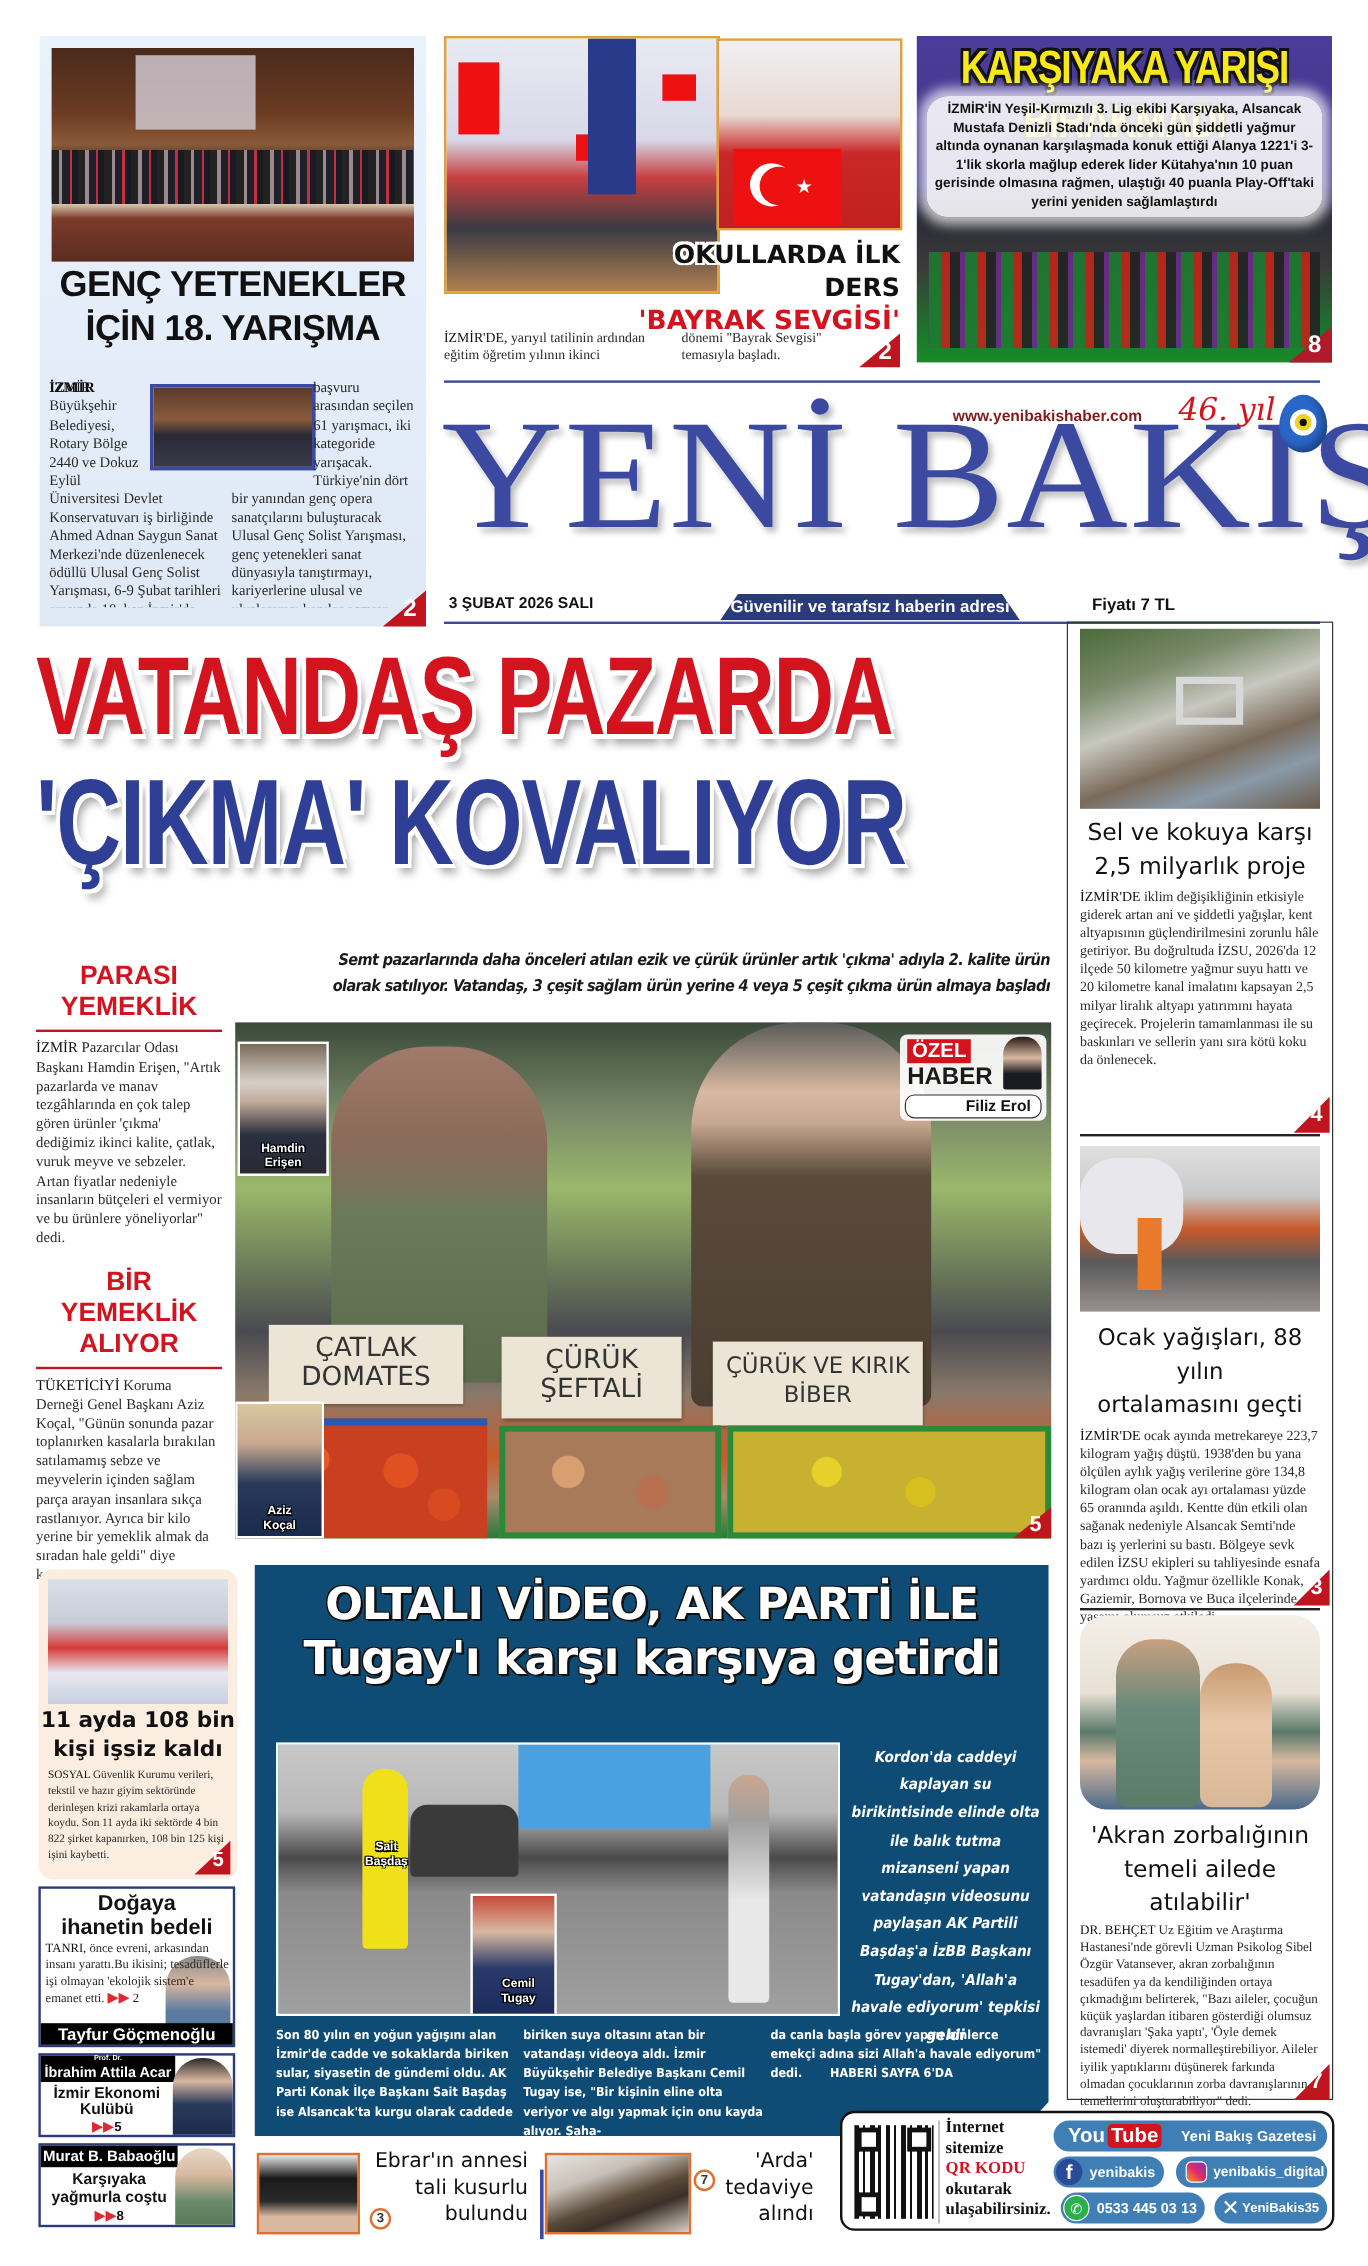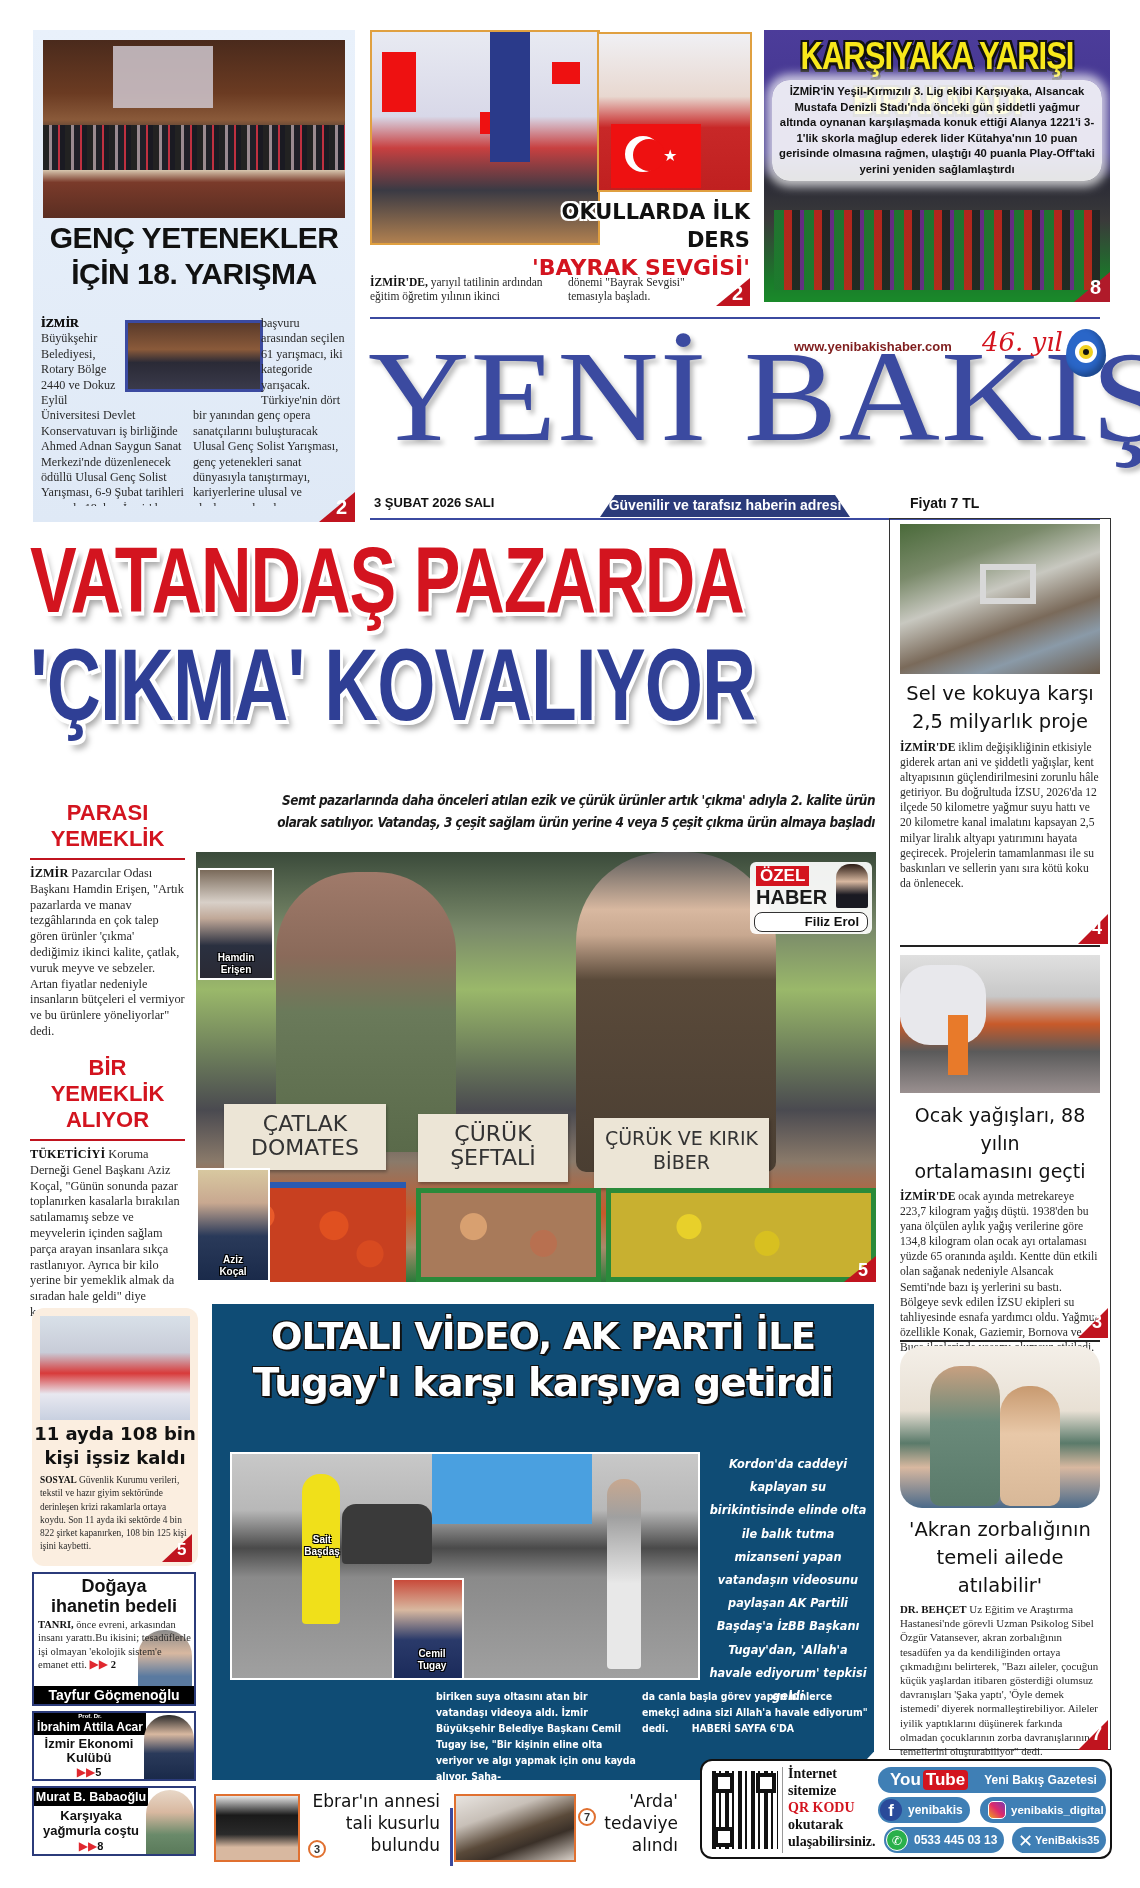--- a/index.html
+++ b/index.html
@@ -2,21 +2,21 @@
 <html><head>
 <meta charset="utf-8">
 <style>
   * { box-sizing: border-box; margin: 0; padding: 0; }
   body { width: 1140px; height: 1888px; background: #ffffff; font-family: "Liberation Serif", serif; position: relative; overflow: hidden; color: #222; }
   .abs { position: absolute; }
   .photo { position: absolute; overflow: hidden; }
   .pn { position: absolute; width: 0; height: 0; border-style: solid; }
   .pnnum { position: absolute; color: #fff; font-family: "Liberation Sans", sans-serif; font-weight: 900; font-size: 20px; }
   .serif-body { font-family: "Liberation Serif", serif; font-size: 12.2px; line-height: 15.4px; color: #2a2a2a; }
-  .serif-body b { font-weight: 700; color: #111; }
+  .serif-body b { font-weight: 400; color: #111; }
 
   
   #genc { left: 33px; top: 30px; width: 322px; height: 492px; background: linear-gradient(180deg,#e9f1fb,#dfe9f6); }
   .redhead { color: #d3141f; text-shadow: 0 0 0 #fff, 3px 3px 0 #fff, -3px -3px 0 #fff, 3px -3px 0 #fff, -3px 3px 0 #fff, 5px 6px 6px rgba(0,0,0,0.35); }
   .bluehead { color: #2f3f95; text-shadow: 3px 3px 0 #fff, -3px -3px 0 #fff, 3px -3px 0 #fff, -3px 3px 0 #fff, 5px 6px 6px rgba(0,0,0,0.35); }
   .side-red { font-family: "Liberation Sans", sans-serif; font-weight: 900; color: #d3141f; text-align: center; font-size: 22px; line-height: 26px; }
   .side-rule { height: 2px; background: #c0141f; }
   .rbox { border: 1.5px solid #333; }
   .rhead { font-family: "DejaVu Sans", sans-serif; font-size: 21px; text-align: center; color: #111; line-height: 28px; }
   .namebar { background: #000000; color: #fff; font-family: "Liberation Sans", sans-serif; font-weight: 700; font-size: 14px; text-align: center; }
@@ -304,20 +304,21 @@
         <div>Başdaş</div>
       </div>
     <div class="photo" style="left:160px;top:124px;width:72px;height:104px;border:2px solid #fff;background:linear-gradient(180deg,#c84a3a 0%,#d8b8a0 30%,#2a3a6a 60%,#1a2a5a 100%);">
       <div class="caplabel" style="left:8px;top:68px;width:60px;">
           <div>Cemil</div>
           <div>Tugay</div>
         </div>
     </div>
   </div>
   <div class="abs" style="left:496px;top:148px;width:160px;text-align:center;font-family:'DejaVu Sans Condensed','DejaVu Sans',sans-serif;font-style:italic;font-weight:700;font-size:12.6px;line-height:23.2px;color:#fff;">Kordon'da caddeyi kaplayan su birikintisinde elinde olta ile balık tutma mizanseni yapan vatandaşın videosunu paylaşan AK Partili Başdaş'a İzBB Başkanı Tugay'dan, 'Allah'a havale ediyorum' tepkisi geldi</div>
+  <div class="abs" style="left:18px;top:384px;width:200px;font-family:'DejaVu Sans Condensed','DejaVu Sans',sans-serif;font-weight:700;font-size:10.4px;line-height:16px;color:#fff;">Son 80 yılın en yoğun yağışını alan İzmir'de cadde ve sokaklarda biriken sular, siyasetin de gündemi oldu. AK Parti Konak İlçe Başkanı Sait Başdaş ise Alsancak'ta kurgu olarak caddede</div>
   <div class="abs" style="left:224px;top:384px;width:200px;font-family:'DejaVu Sans Condensed','DejaVu Sans',sans-serif;font-weight:700;font-size:10.4px;line-height:16px;color:#fff;">biriken suya oltasını atan bir vatandaşı videoya aldı. İzmir Büyükşehir Belediye Başkanı Cemil Tugay ise, "Bir kişinin eline olta veriyor ve algı yapmak için onu kayda alıyor. Saha-</div>
   <div class="abs" style="left:430px;top:384px;width:226px;font-family:'DejaVu Sans Condensed','DejaVu Sans',sans-serif;font-weight:700;font-size:10.4px;line-height:16px;color:#fff;">
     <span>da canla başla görev yapan binlerce emekçi adına sizi Allah'a havale ediyorum" dedi.</span>
     <span style="margin-left:20px;">HABERİ SAYFA 6'DA</span>
   </div>
 </div>
 
 <div class="abs" style="left:212px;top:1786px;width:250px;height:82px;">
   <div class="photo" style="left:2px;top:8px;width:86px;height:68px;border:2px solid #e07030;background:linear-gradient(180deg,#e8e8e8 0%,#1a1a1a 30%,#2a2a2a 60%,#d8b8a0 80%);"></div>
   <div class="abs" style="left:96px;top:4px;width:132px;text-align:right;font-family:'DejaVu Sans',sans-serif;font-size:17px;line-height:22px;color:#111;">

